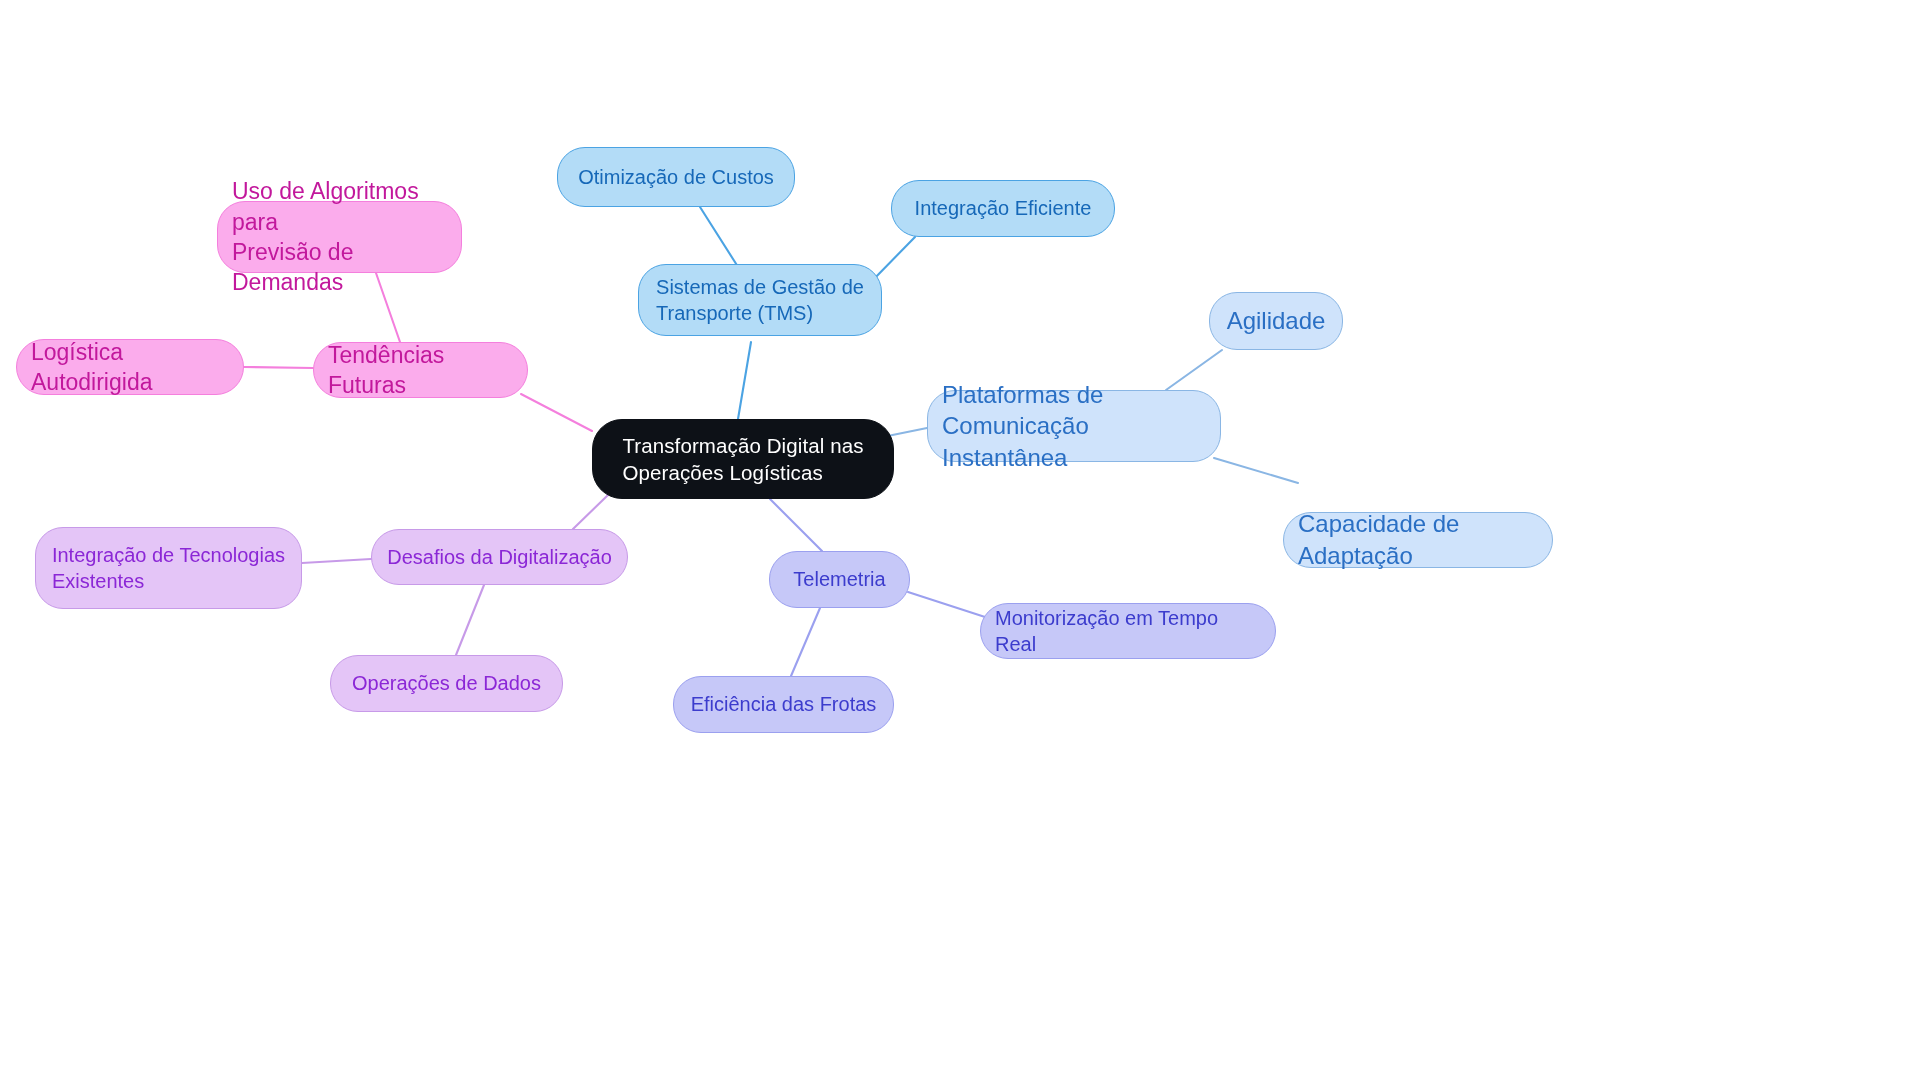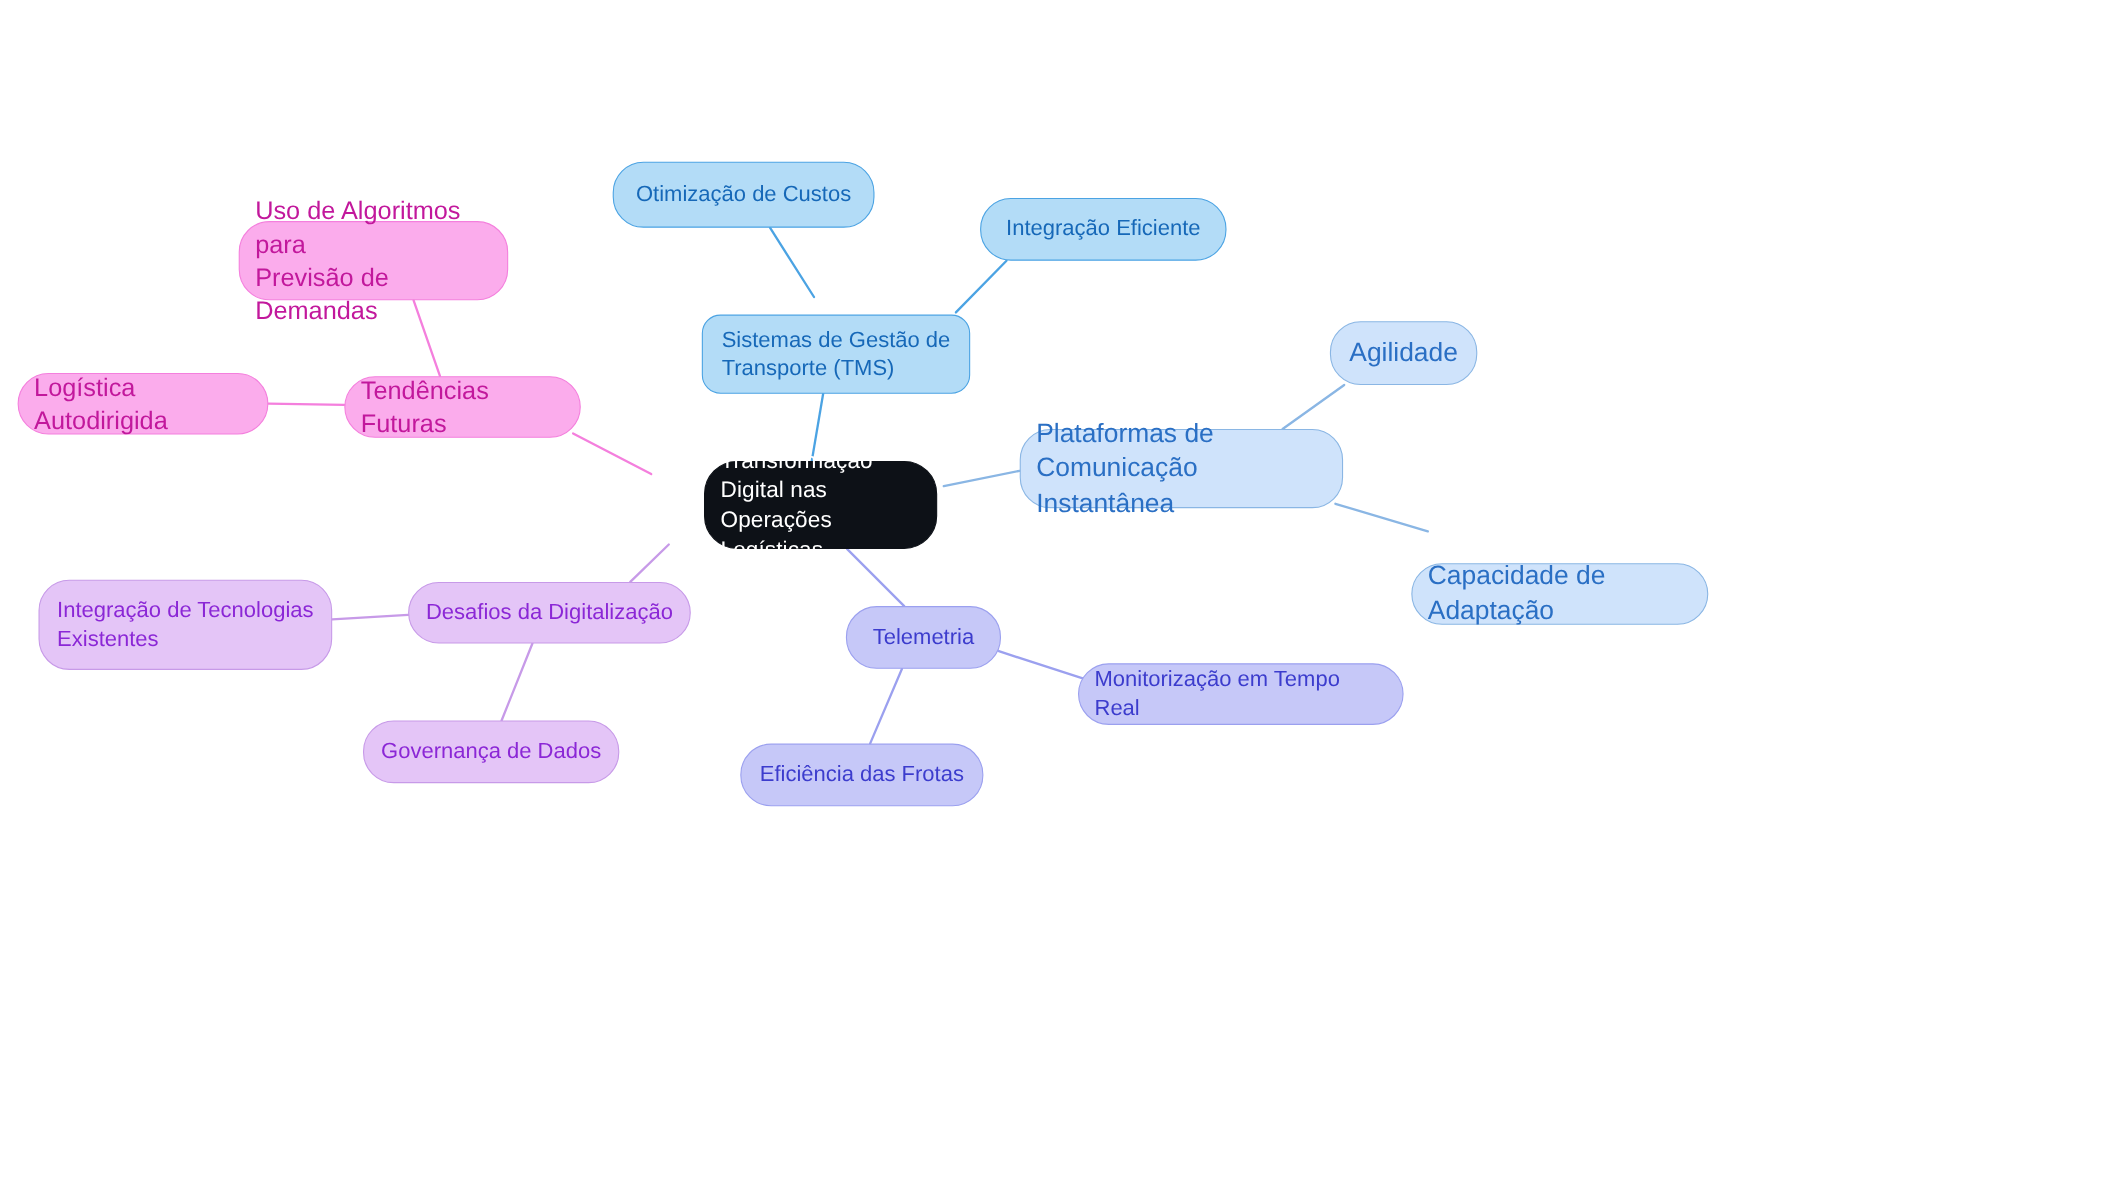--- a/index.html
+++ b/index.html
@@ -93,35 +93,35 @@
       <line x1="908" y1="592" x2="985" y2="617" stroke="#9ba0ef" stroke-width="2.1" stroke-linecap="round"></line>
       <line x1="820" y1="608" x2="791" y2="676" stroke="#9ba0ef" stroke-width="2.1" stroke-linecap="round"></line>
       <line x1="592" y1="431" x2="521" y2="394" stroke="#f47fdd" stroke-width="2.1" stroke-linecap="round"></line>
       <line x1="400" y1="342" x2="376" y2="273" stroke="#f47fdd" stroke-width="2.1" stroke-linecap="round"></line>
       <line x1="313" y1="368" x2="244" y2="367" stroke="#f47fdd" stroke-width="2.1" stroke-linecap="round"></line>
       <line x1="608" y1="495" x2="573" y2="529" stroke="#c79ae8" stroke-width="2.1" stroke-linecap="round"></line>
       <line x1="371" y1="559" x2="302" y2="563" stroke="#c79ae8" stroke-width="2.1" stroke-linecap="round"></line>
       <line x1="484" y1="585" x2="456" y2="655" stroke="#c79ae8" stroke-width="2.1" stroke-linecap="round"></line>
     </svg>
   <div id="node-layer">
-      <div class="node root" style="left: 592px; top: 419px; width: 212px; height: 80px; margin-left: 48px;">Transformação Digital nas
+      <div class="node root" style="left: 592px; top: 419px; width: 302px; height: 80px;">Transformação Digital nas
 Operações Logísticas</div>
-      <div class="node blue" style="left: 638px; top: 286px; width: 244px; height: 72px; border-radius: 17px;">Sistemas de Gestão de
+      <div class="node blue" style="left: 638px; top: 264px; width: 244px; height: 72px;">Sistemas de Gestão de
 Transporte (TMS)</div>
       <div class="node blue" style="left: 557px; top: 147px; width: 238px; height: 60px;">Otimização de Custos</div>
       <div class="node blue" style="left: 891px; top: 180px; width: 224px; height: 57px;">Integração Eficiente</div>
       <div class="node lightblue" style="left: 927px; top: 390px; width: 294px; height: 72px;">Plataformas de Comunicação
 Instantânea</div>
       <div class="node lightblue" style="left: 1209px; top: 292px; width: 134px; height: 58px;">Agilidade</div>
       <div class="node lightblue" style="left: 1283px; top: 479px; width: 270px; height: 56px; margin-top: 33px;">Capacidade de Adaptação</div>
       <div class="node indigo" style="left: 769px; top: 551px; width: 141px; height: 57px;">Telemetria</div>
       <div class="node indigo" style="left: 980px; top: 603px; width: 296px; height: 56px;">Monitorização em Tempo Real</div>
       <div class="node indigo" style="left: 673px; top: 676px; width: 221px; height: 57px;">Eficiência das Frotas</div>
       <div class="node pink" style="left: 313px; top: 342px; width: 215px; height: 56px;">Tendências Futuras</div>
       <div class="node pink" style="left: 217px; top: 201px; width: 245px; height: 72px;">Uso de Algoritmos para
 Previsão de Demandas</div>
       <div class="node pink" style="left: 16px; top: 339px; width: 228px; height: 56px;">Logística Autodirigida</div>
       <div class="node violet" style="left: 371px; top: 529px; width: 257px; height: 56px;">Desafios da Digitalização</div>
       <div class="node violet" style="left: 35px; top: 527px; width: 267px; height: 82px;">Integração de Tecnologias
 Existentes</div>
-      <div class="node violet" style="left: 330px; top: 655px; width: 233px; height: 57px;">Governança de Dados</div>
+      <div class="node violet" style="left: 330px; top: 655px; width: 233px; height: 57px;">Operações de Dados</div>
     </div>
 </div>
 
 </body></html>

